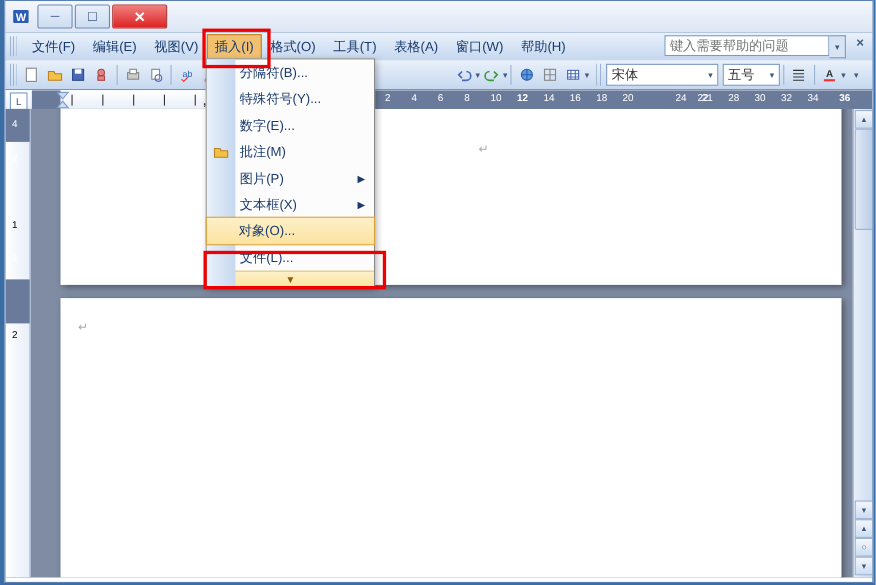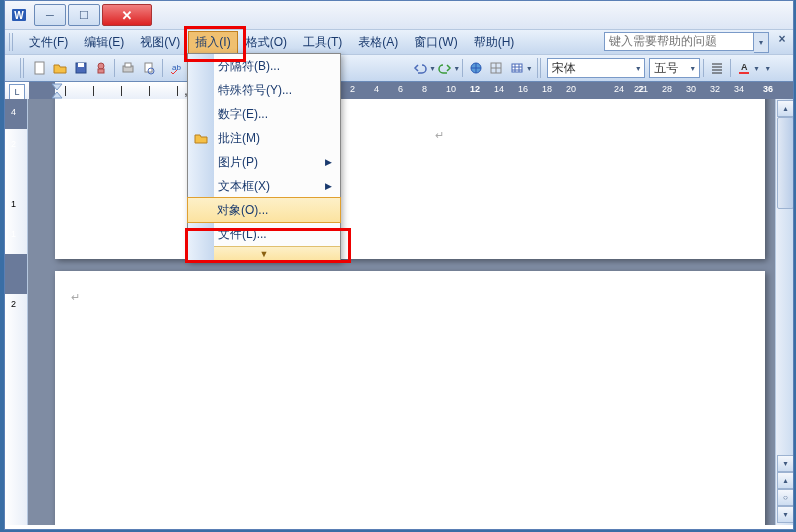--- a/index.html
+++ b/index.html
@@ -12,21 +12,21 @@
 .winbtn{width:30px;height:20px;margin:0 1px;border:1px solid #6a8ab8;background:linear-gradient(#e8f0fb,#cdddf1);display:flex;align-items:center;justify-content:center;font-family:Arial;font-size:11px;color:#405a80;border-radius:2px}
 .winbtn.close{width:48px;background:linear-gradient(#f08080,#d22);border-color:#a33;color:#fff;font-weight:bold;font-size:13px}
 .menubar{height:24px;background:linear-gradient(#e9f1fb,#c6d8ef);display:flex;align-items:center;padding:0 4px;border-bottom:1px solid #b6c8e0;position:relative}
 .mgrip{width:6px;height:18px;background:repeating-linear-gradient(90deg,#9cb2d1 0 1px,transparent 1px 3px);margin-right:6px}
 .mitem{padding:3px 8px;color:#1a3a6e;cursor:default}
 .mitem.open{background:#f0c070;border:1px solid #c08020;padding:2px 6px}
 .helpbox{margin-left:auto;display:flex;}
 .helpinput{width:140px;height:17px;border:1px solid #7a9ac8;font-size:12px;padding:0 4px;color:#888}
 .helpdown{width:14px;height:19px;border:1px solid #7a9ac8;border-left:none;background:#d8e4f4;display:flex;align-items:center;justify-content:center;font-size:8px;color:#405a80}
 .mclose{width:14px;height:14px;margin-left:6px;color:#405a80;font-weight:bold;display:flex;align-items:center;justify-content:center}
-.toolbar{height:26px;background:linear-gradient(#e9f1fb,#c6d8ef);display:flex;align-items:center;padding:0 15px;border-bottom:1px solid #6a8ab8;position:relative}
+.toolbar{height:26px;background:linear-gradient(#e9f1fb,#c6d8ef);display:flex;align-items:center;padding:0 4px;border-bottom:1px solid #6a8ab8;position:relative}
 .tgrip{width:6px;height:20px;background:repeating-linear-gradient(90deg,#9cb2d1 0 1px,transparent 1px 3px);margin-right:4px}
 .tbtn{width:20px;height:20px;margin:0 1px;display:flex;align-items:center;justify-content:center;border-radius:2px}
 .tbtn svg{width:14px;height:14px}
 .tsep{width:1px;height:18px;background:#9cb2d1;margin:0 3px}
 .tsel{height:18px;border:1px solid #7a9ac8;background:#fff;display:flex;align-items:center;padding:0 4px;font-size:12px;color:#333}
 .tsel .arr{margin-left:auto;font-size:8px;color:#405a80}
 .redbox{position:absolute;border:3px solid #e00;pointer-events:none;z-index:50}
 .ruler{height:18px;background:linear-gradient(#fff,#e8eef8);border-bottom:1px solid #b6c8e0;position:relative;font-size:9px;color:#333;overflow:hidden}
 .ruler .dark{position:absolute;top:0;height:18px;background:#6a7a9a}
 .rulericon{position:absolute;left:4px;top:2px;width:14px;height:14px;border:1px solid #7a9ac8;background:#fff;font-size:9px;display:flex;align-items:center;justify-content:center;color:#405a80}

